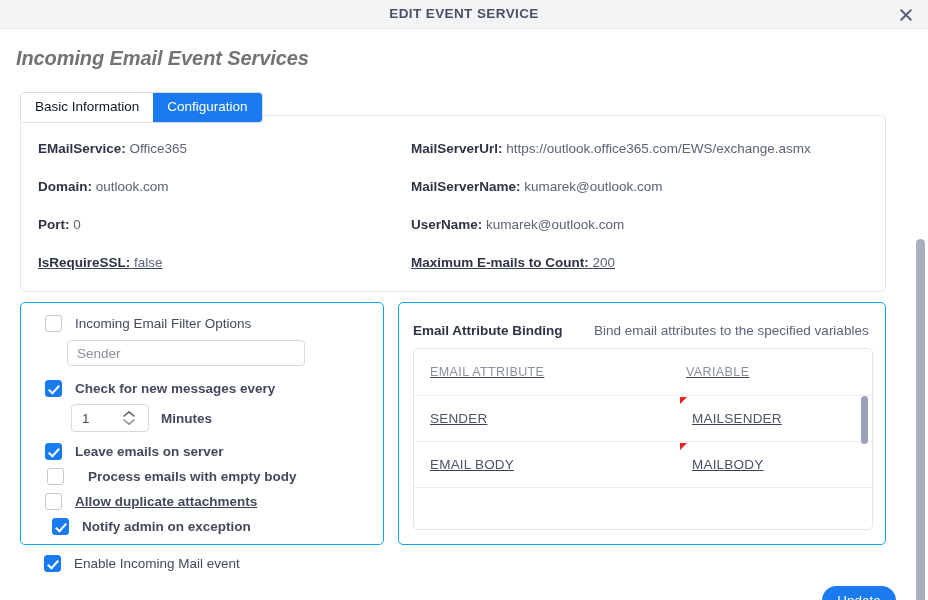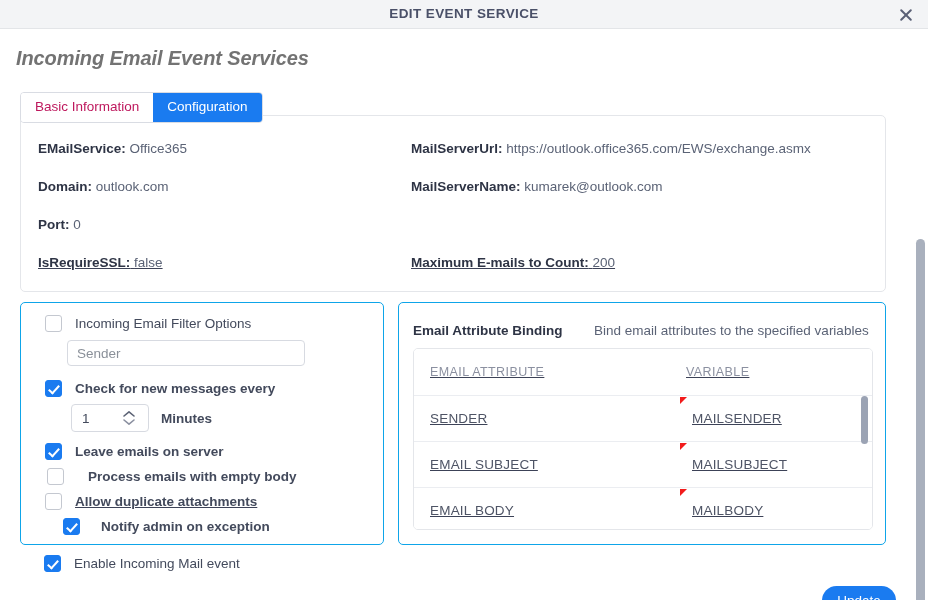--- a/index.html
+++ b/index.html
@@ -80,21 +80,21 @@
     border: 1px solid #d9dce3;
     border-radius: 4px;
     overflow: hidden;
     background: #fff;
     z-index: 3;
   }
   .tab {
     font-size: 13.5px;
     padding: 6px 14px 7px 14px;
     line-height: 16px;
-    color: #be185d;
+    color: #0f172a;
     background: #fff;
     cursor: pointer;
     white-space: nowrap;
   }
   .tab.active {
     background: #1a7bf0;
     color: #fff;
     font-weight: normal;
   }
 
@@ -408,20 +408,24 @@
         <span class="info-label">IsRequireSSL:</span>
         <span class="info-value">false</span>
       </div>
 
       <div class="info-row col-right r1">
         <span class="info-label">MailServerUrl:</span>
         <span class="info-value">https://outlook.office365.com/EWS/exchange.asmx</span>
       </div>
       <div class="info-row col-right r2">
         <span class="info-label">MailServerName:</span>
+        <span class="info-value">kumarek@outlook.com</span>
+      </div>
+      <div class="info-row col-right r3">
+        <span class="info-label">UserName:</span>
         <span class="info-value">kumarek@outlook.com</span>
       </div>
       <div class="info-row col-right r4">
         <span class="info-label">Maximum E-mails to Count:</span>
         <span class="info-value">200</span>
       </div>
     </div>
   </div>
 
   <div class="card card-left">
@@ -456,21 +460,21 @@
       <span class="cblabel" style="font-weight:bold;">Leave emails on server</span>
     </div>
     <div class="cbrow" style="left:26px; top:165px;gap:11px;">
       <span class="cbox"></span>
       <span class="cblabel" style="font-weight:bold;">Process emails with empty body</span>
     </div>
     <div class="cbrow" style="left:24px; top:190px;text-decoration:underline;">
       <span class="cbox"></span>
       <span class="cblabel" style="font-weight:bold;">Allow duplicate attachments</span>
     </div>
-    <div class="cbrow" style="left:42px; top:215px;gap:8px;">
+    <div class="cbrow" style="left:31px; top:215px;">
       <span class="cbox checked"></span>
       <span class="cblabel" style="font-weight:bold;">Notify admin on exception</span>
     </div>
   </div>
 
   <div class="card card-right">
     <div class="eab-title">Email Attribute Binding</div>
     <div class="eab-sub">Bind email attributes to the specified variables</div>
 
     <div class="tablewrap">
@@ -483,27 +487,20 @@
         </thead>
         <tbody>
           <tr>
             <td>SENDER</td>
             <td class="var-cell">
               <span class="flag"></span>
               <span>MAILSENDER</span>
             </td>
           </tr>
           <tr>
-            <td>EMAIL SUBJECT</td>
-            <td class="var-cell">
-              <span class="flag"></span>
-              <span>MAILSUBJECT</span>
-            </td>
-          </tr>
-          <tr>
             <td>EMAIL BODY</td>
             <td class="var-cell">
               <span class="flag"></span>
               <span>MAILBODY</span>
             </td>
           </tr>
 
         </tbody>
       </table>
       <div class="tbl-scroll"></div>

